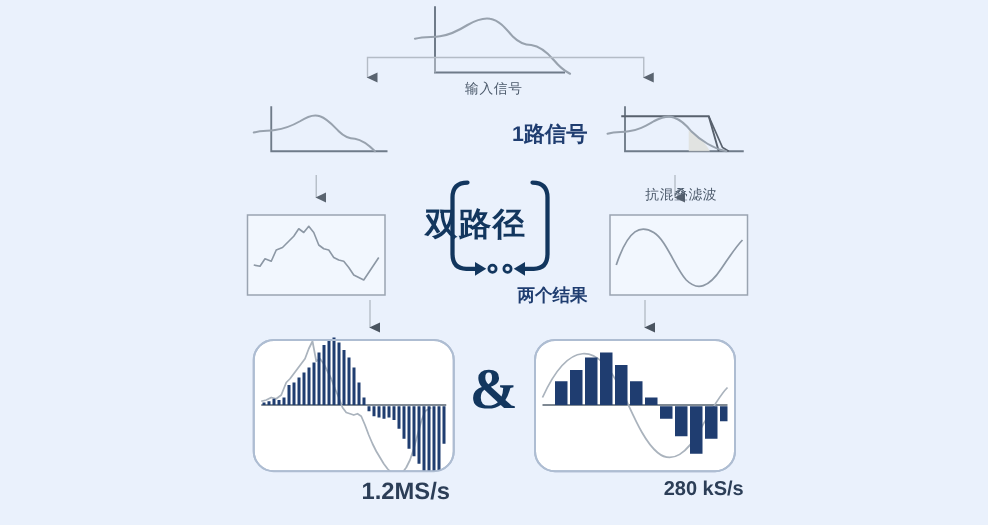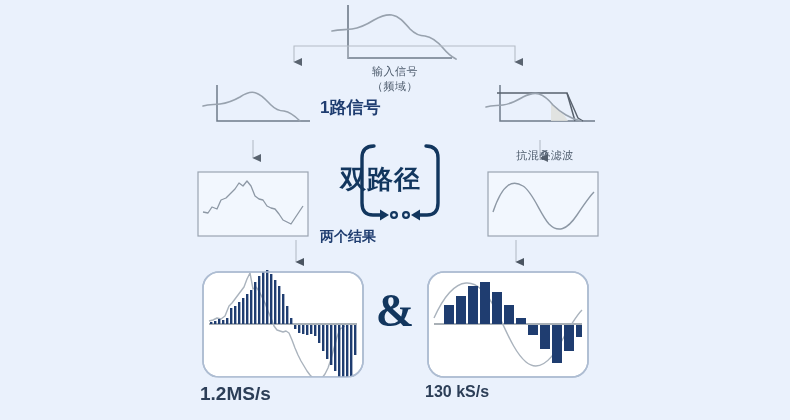--- a/index.html
+++ b/index.html
@@ -17,21 +17,21 @@
     color:#4c5a6b;
     font-size:11px;
     text-align:center;
     white-space:nowrap;
     letter-spacing:0.5px;
   }
   .lbl-strong{
     position:absolute;
     color:#1f3d70;
     font-weight:bold;
-    text-align:left;
+    text-align:right;
     white-space:nowrap;
   }
   #label-input-signal{left:320px;top:64px;width:150px;line-height:15px;}
   #label-full-spectrum{left:185px;top:126px;width:135px;}
   #label-aa-filter{left:470px;top:126px;width:150px;margin-top:22px;}
   #label-one-channel{left:320px;top:96px;width:150px;font-size:17px;}
   #label-two-results{left:320px;top:228px;width:150px;font-size:14px;}
   #label-rate-left{left:200px;top:383px;width:160px;font-size:19px;color:#2c3e57;}
   #label-rate-right{left:425px;top:383px;width:170px;font-size:16px;color:#2c3e57;}
 
@@ -222,31 +222,30 @@
         <rect x="552" y="325" width="10" height="38"></rect>
         <rect x="564" y="325" width="10" height="26"></rect>
         <rect x="576" y="325" width="6" height="12"></rect>
       </g>
       <rect x="428" y="272" width="160" height="105" rx="16" ry="16" fill="none" stroke="#aebdd2" stroke-width="1.6"></rect>
     </g>
   </svg>
 
   <div class="lbl" id="label-input-signal">
     <div>输入信号</div>
-    <div>（频域）</div>
   </div>
 
   <div class="lbl-strong" id="label-one-channel">1路信号</div>
 
 
   <div class="lbl" id="label-aa-filter">抗混叠滤波</div>
 
   <div id="dual-path-text">双路径</div>
 
   <div class="lbl-strong" id="label-two-results">两个结果</div>
 
   <div id="ampersand">&amp;</div>
 
   <div class="lbl-strong" id="label-rate-left">1.2MS/s</div>
 
-  <div class="lbl-strong" id="label-rate-right">130 kS/s</div>
+  <div class="lbl-strong" id="label-rate-right">280 kS/s</div>
 
 </div>
 
 </body></html>

